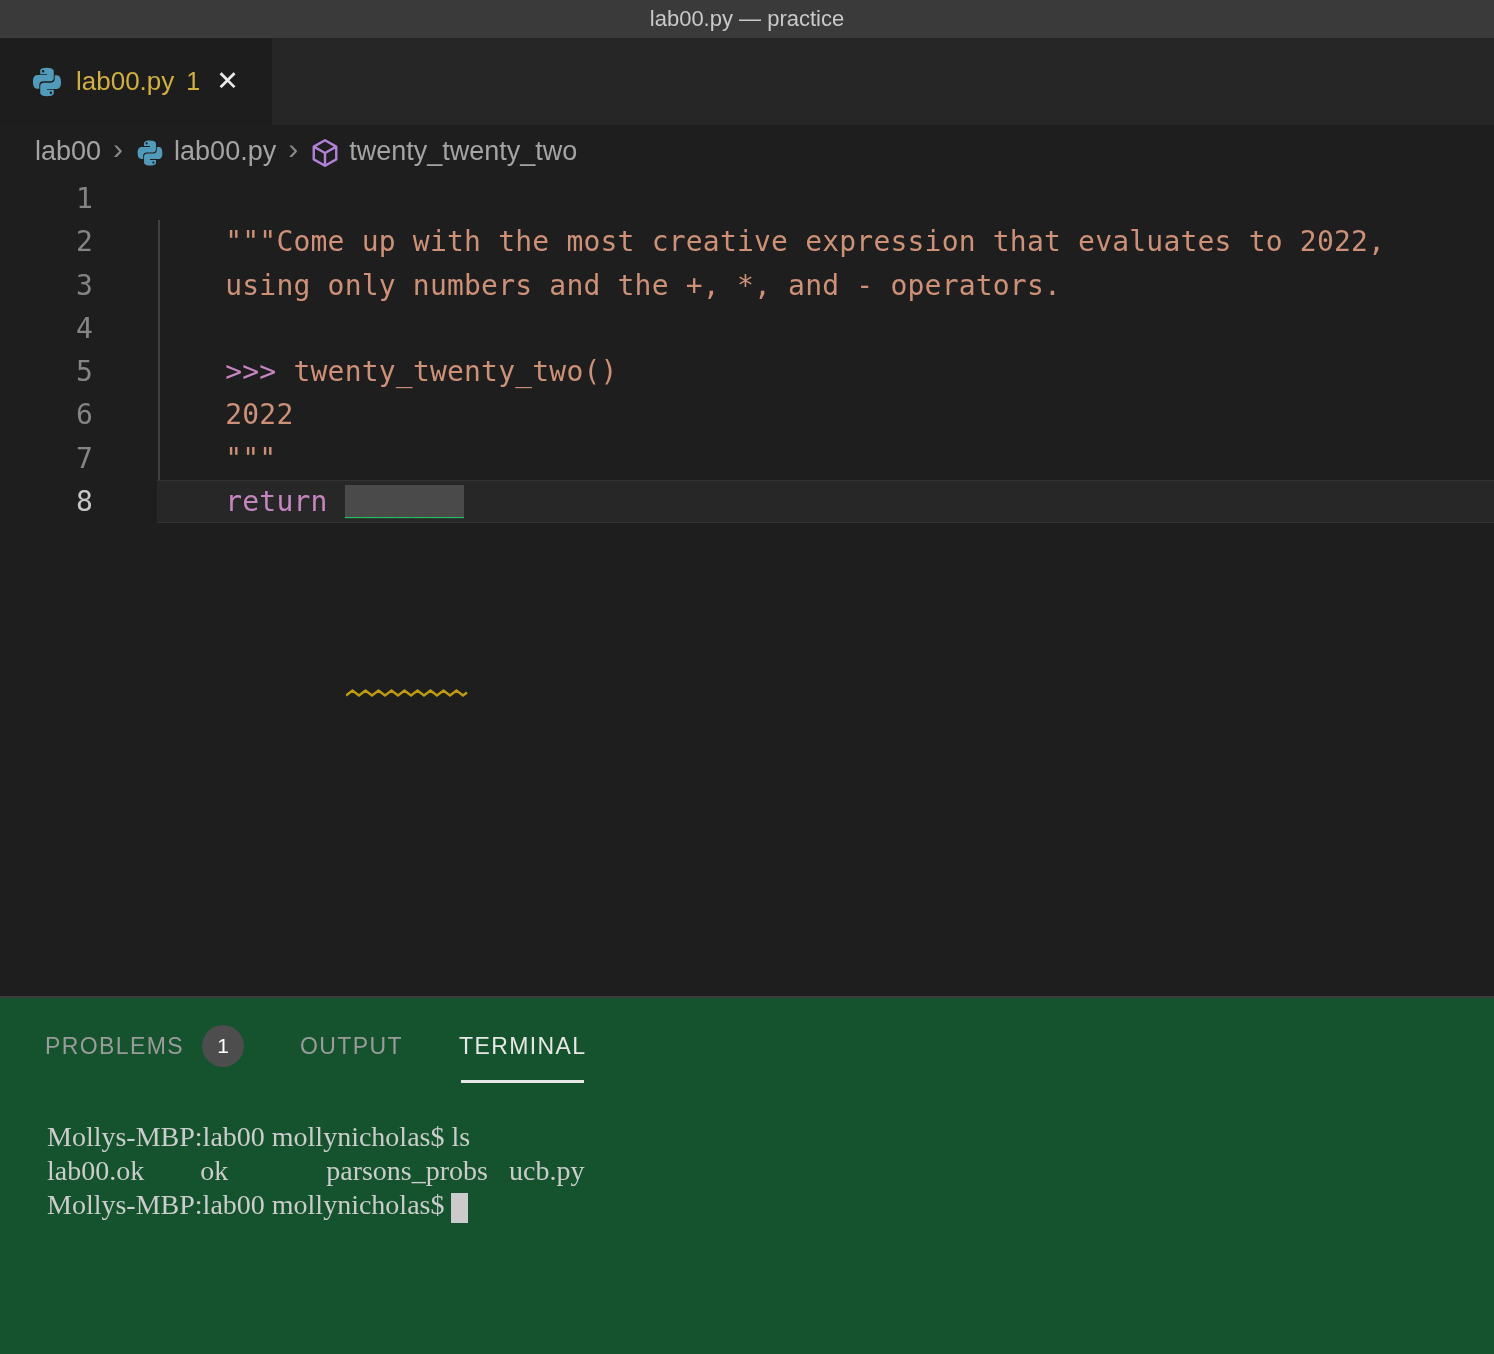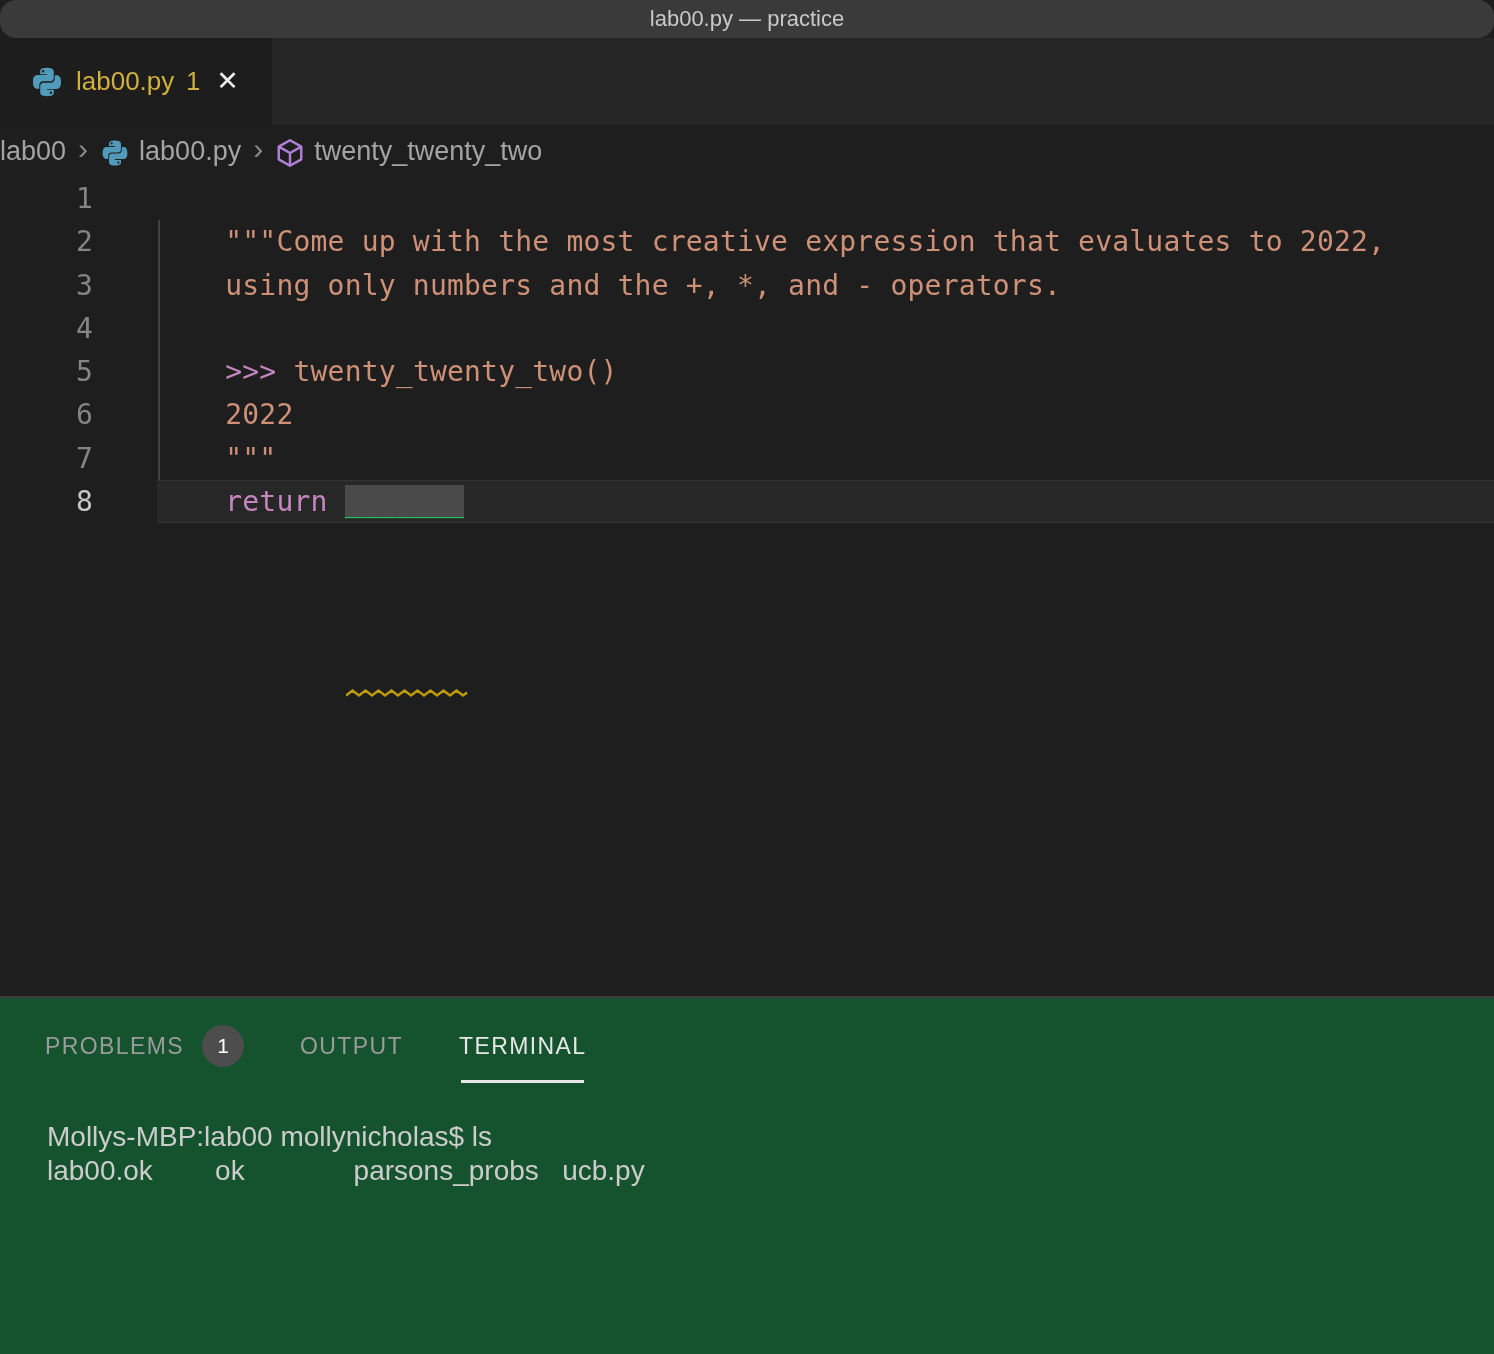--- a/index.html
+++ b/index.html
@@ -6,40 +6,40 @@
   html,body { background:#161616; }
   .window {
     position:relative; width:1494px; height:1354px;
     background:#1e1e1e; overflow:hidden;
     font-family:"Liberation Sans", sans-serif;
   }
   
   .titlebar {
     position:absolute; top:0; left:0; width:100%; height:38px;
     background:#3a3a3a; display:flex; align-items:center; justify-content:center;
-    color:#c9c9c9; font-size:22px;border-radius:16px;
+    color:#c9c9c9; font-size:22px;
   }
   
   .tabbar {
     position:absolute; top:38px; left:0; width:100%; height:87px;
     background:#262626;
   }
   .tab {
     position:absolute; left:0; top:0; width:272px; height:87px;
     background:#1d1d1d; display:flex; align-items:center; padding:0 18px 0 30px;
     cursor:pointer;
   }
   .tab-icon { width:34px; height:34px; flex:0 0 auto; }
   .tab-label { color:#d2b03c; font-size:26px; margin-left:12px; }
   .tab-badge { color:#d2b03c; font-size:25px; margin-left:12px; }
   .tab-close { color:#eaeaea; font-size:27px; margin-left:16px; line-height:1; }
   
   .breadcrumb {
     position:absolute; top:125px; left:0; width:100%; height:52px;
-    display:flex; align-items:center; 
+    display:flex; align-items:center; padding-left:35px;
     color:#a4a4a4; font-size:27px; background:#1e1e1e;
   }
   .crumb-sep { color:#8a8a8a; font-size:30px; margin:0 12px; line-height:1; transform:translateY(-2px); }
   .crumb-icon { width:30px; height:30px; margin-right:9px; transform:translateY(2px); }
   
   .editor {
     position:absolute; top:177px; left:0; width:100%; height:819px;
     background:#1e1e1e;
     font-family:"DejaVu Sans Mono","Liberation Mono",monospace;
     font-size:28px; letter-spacing:0.2px;
@@ -85,21 +85,21 @@
   .panel-tab.active::after {
     content:""; position:absolute; left:2px; right:2px; top:62px; height:3px; background:#e7e7e7;
   }
   .panel-badge {
     width:42px; height:42px; border-radius:50%; background:#4d4d4d;
     color:#ffffff; font-size:21px; letter-spacing:0;
     display:flex; align-items:center; justify-content:center;
   }
   .terminal {
     position:absolute; top:122px; left:47px;
-    font-family:Liberation Sans, sans-serif;
+    font-family:Liberation Serif, serif;
     font-size:28px; line-height:34px; color:#cccccc; white-space:pre;
   }
   .term-cursor {
     display:inline-block; width:17px; height:30px; background:#cbcbcb;
     vertical-align:bottom; margin-bottom:-1px;
   }
 </style>
 </head>
 <body>
 
@@ -161,16 +161,16 @@
           <span>PROBLEMS</span>
           <span class="panel-badge">1</span>
         </div>
         <div class="panel-tab">
           <span>OUTPUT</span>
         </div>
         <div class="panel-tab active">
           <span>TERMINAL</span>
         </div>
       </div>
-    <div class="terminal" id="terminal"><div>Mollys-MBP:lab00 mollynicholas$ ls</div><div>lab00.ok        ok              parsons_probs   ucb.py</div></div>
+    <div class="terminal" id="terminal"><div>Mollys-MBP:lab00 mollynicholas$ ls</div><div>lab00.ok        ok              parsons_probs   ucb.py</div><div>Mollys-MBP:lab00 mollynicholas$ <span class="term-cursor"></span></div></div>
   </div>
 
 </div>
 
 </body></html>

